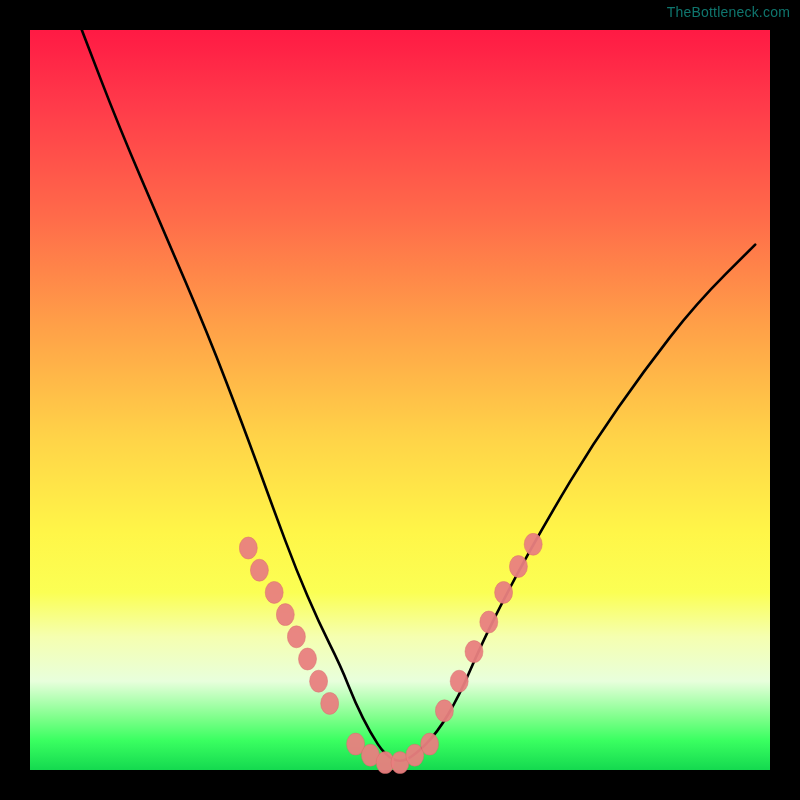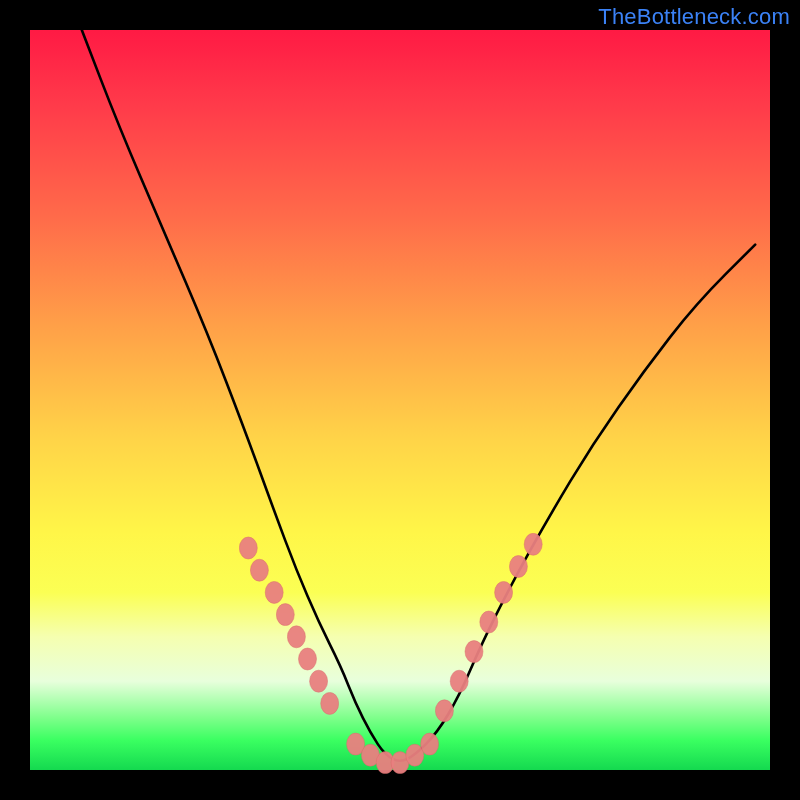--- a/index.html
+++ b/index.html
@@ -30,22 +30,22 @@
       #e8ffdc 88%,
       #7dff8a 93%,
       #3aff61 96%,
       #14d94f 100%
     );
   }
   .watermark {
     position: absolute;
     top: 4px;
     right: 10px;
-    color: #3b82f6;
-    font-size: 22px;
+    color: #0f766e;
+    font-size: 14px;
     font-weight: 500;
     letter-spacing: 0.2px;
     z-index: 10;
   }
   svg.overlay {
     position: absolute;
     left: 0;
     top: 0;
     width: 800px;
     height: 800px;

